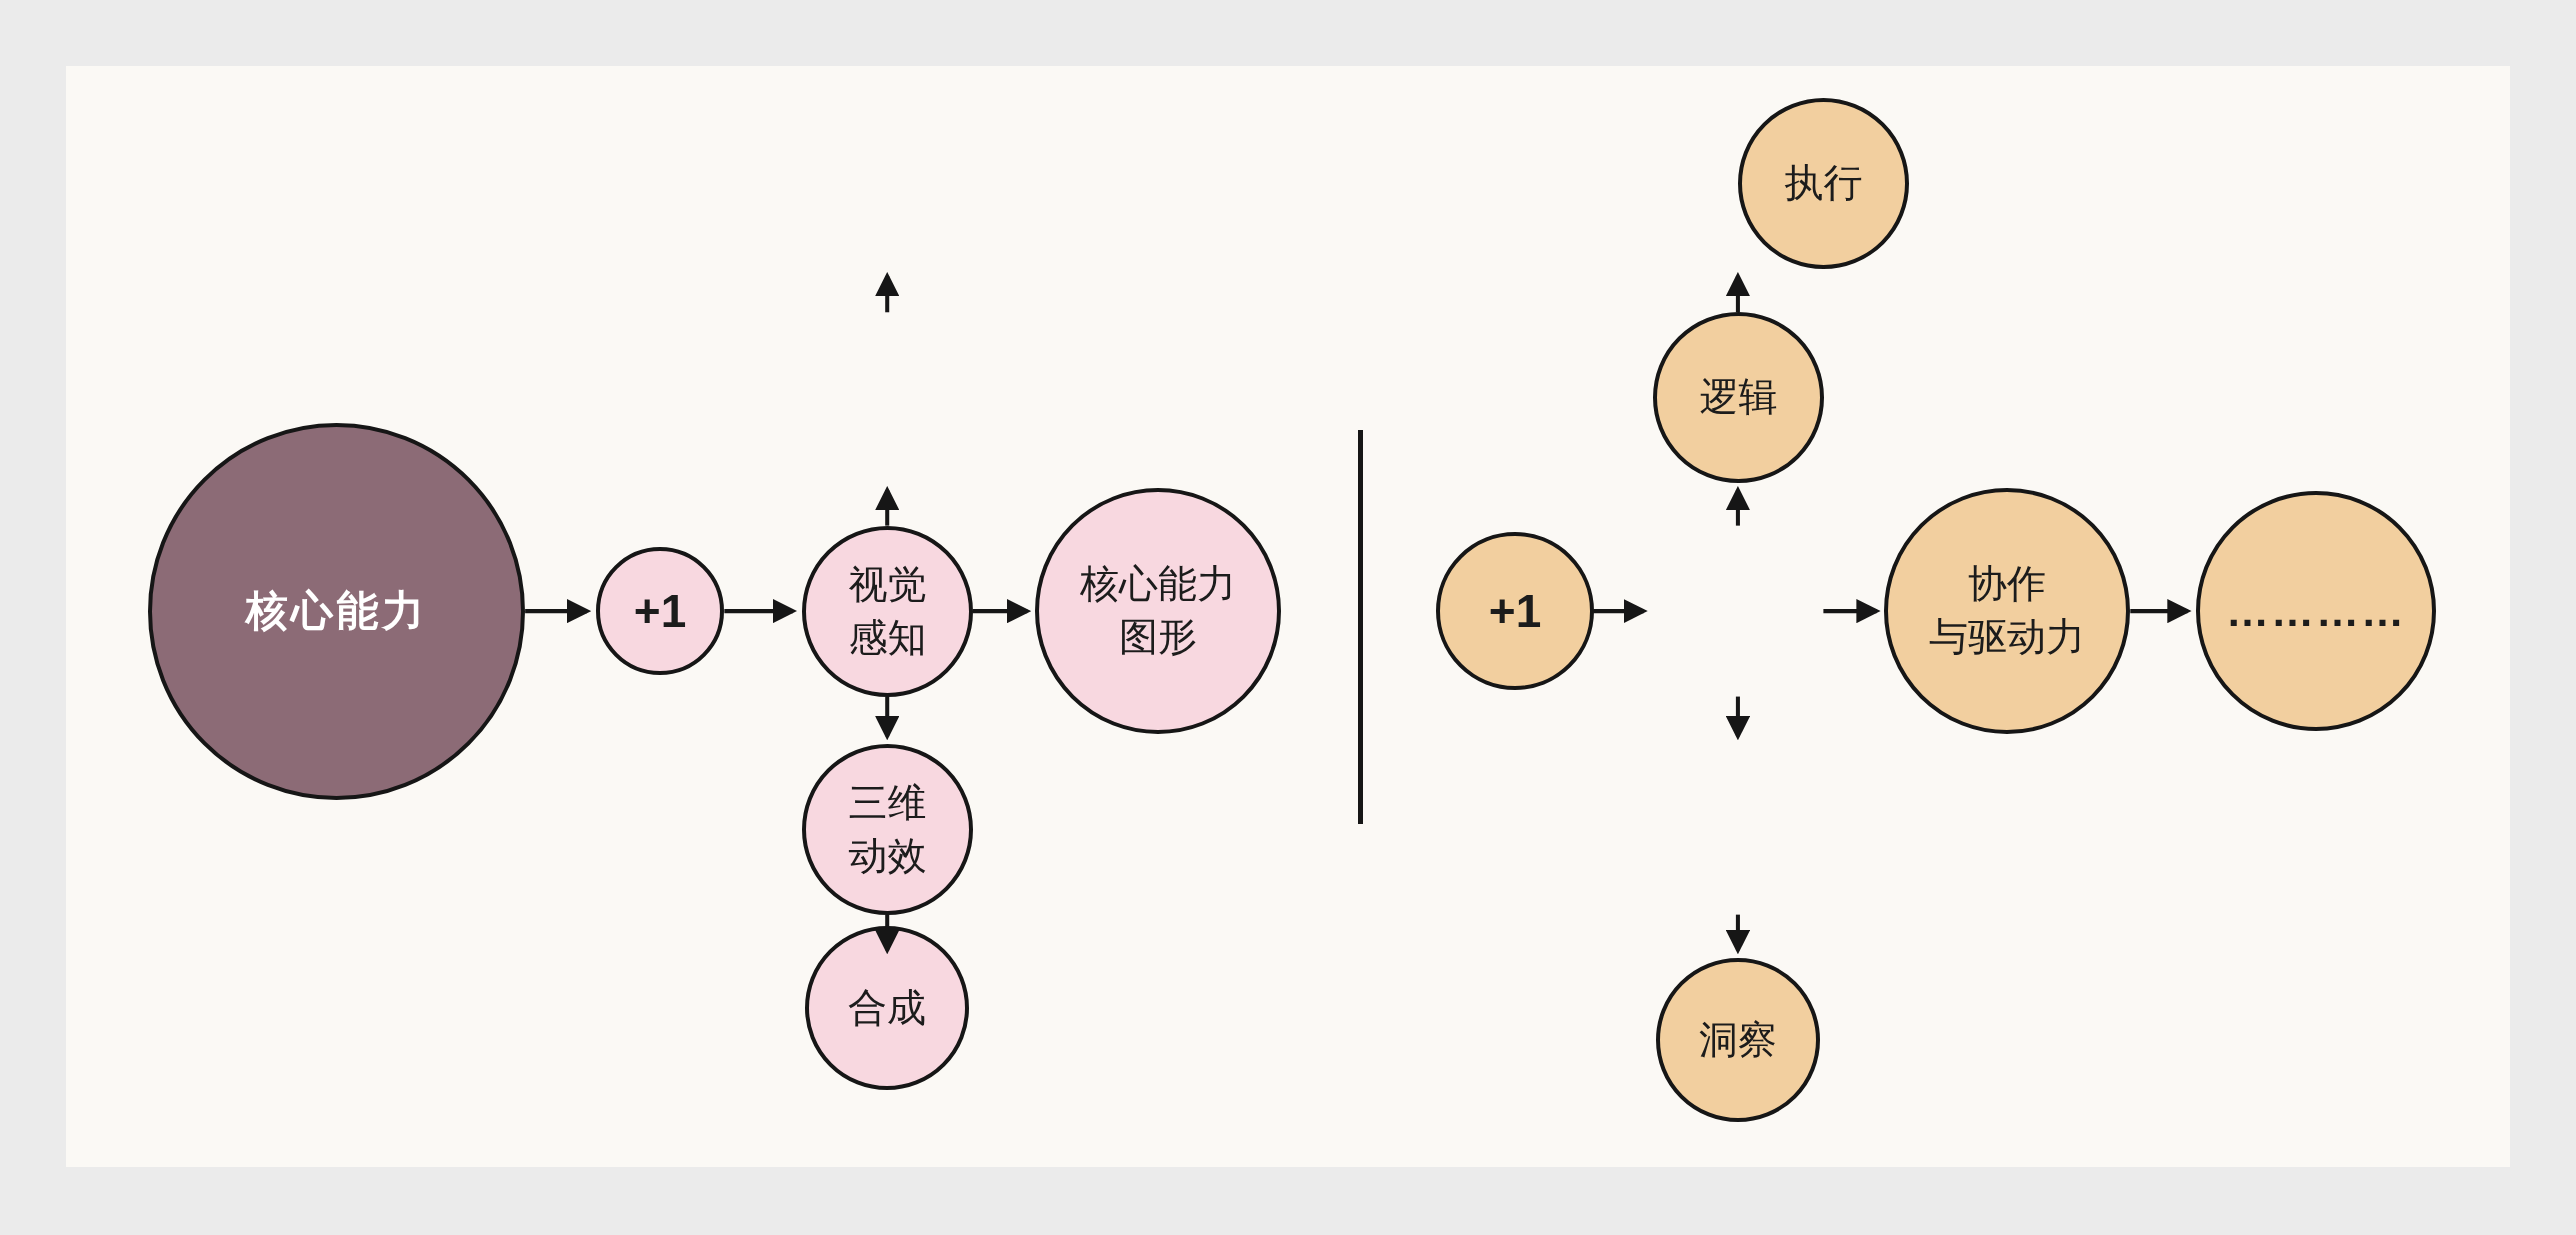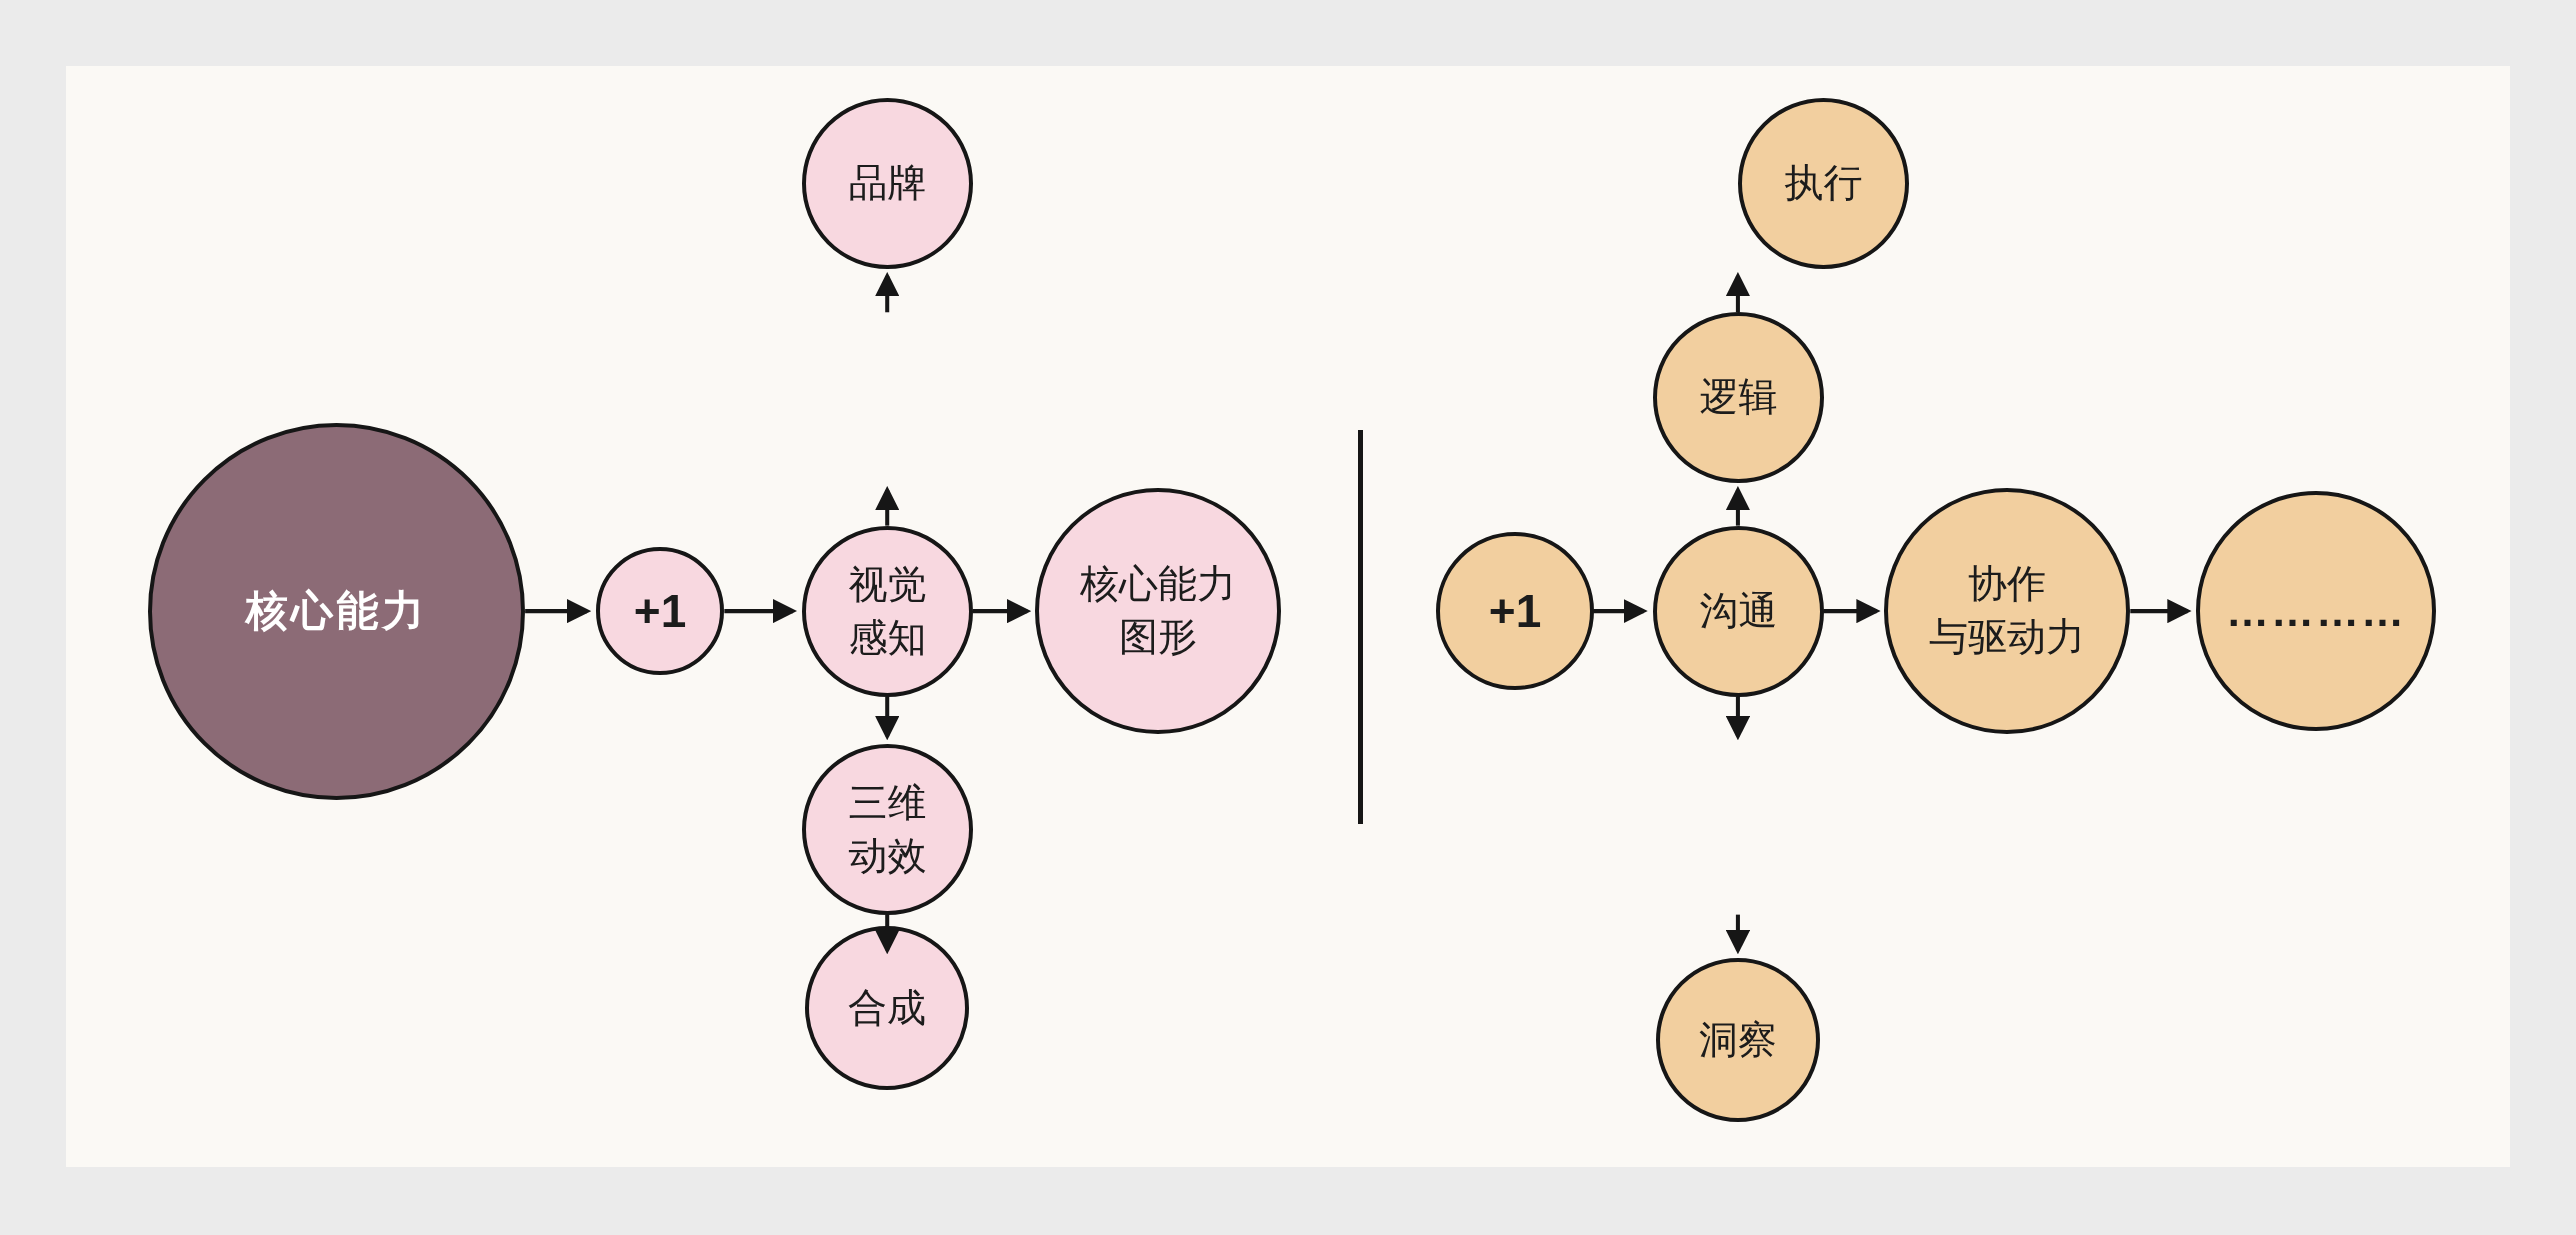--- a/index.html
+++ b/index.html
@@ -33,35 +33,33 @@
 <div class="card">
 
   <div class="node core" style="left:82px;top:357px;width:377px;height:377px;">核心能力</div>
 
   <div class="node pink plus" style="left:530px;top:481px;width:128px;height:128px;">+1</div>
 
   <div class="node pink" style="left:736px;top:460px;width:171px;height:171px;">视觉
 感知</div>
 
 
-  <div class="node pink" style="left:736px;top:32px;width:171px;height:171px;">品牌</div>
 
   <div class="node pink" style="left:969px;top:422px;width:246px;height:246px;">核心能力
 图形</div>
 
   <div class="node pink" style="left:736px;top:678px;width:171px;height:171px;">三维
 动效</div>
 
   <div class="node pink" style="left:739px;top:860px;width:164px;height:164px;text-align:center;">合成</div>
 
   <div class="divider" style="left:1292px;top:364px;"></div>
 
   <div class="node tan plus" style="left:1370px;top:466px;width:158px;height:158px;">+1</div>
 
-  <div class="node tan" style="left:1587px;top:460px;width:171px;height:171px;">沟通</div>
 
   <div class="node tan" style="left:1587px;top:246px;width:171px;height:171px;">逻辑</div>
 
   <div class="node tan" style="left:1672px;top:32px;width:171px;height:171px;">执行</div>
 
   <div class="node tan" style="left:1818px;top:422px;width:246px;height:246px;">协作
 与驱动力</div>
 
   <div class="node tan dots" style="left:2130px;top:425px;width:240px;height:240px;">…………</div>
 

